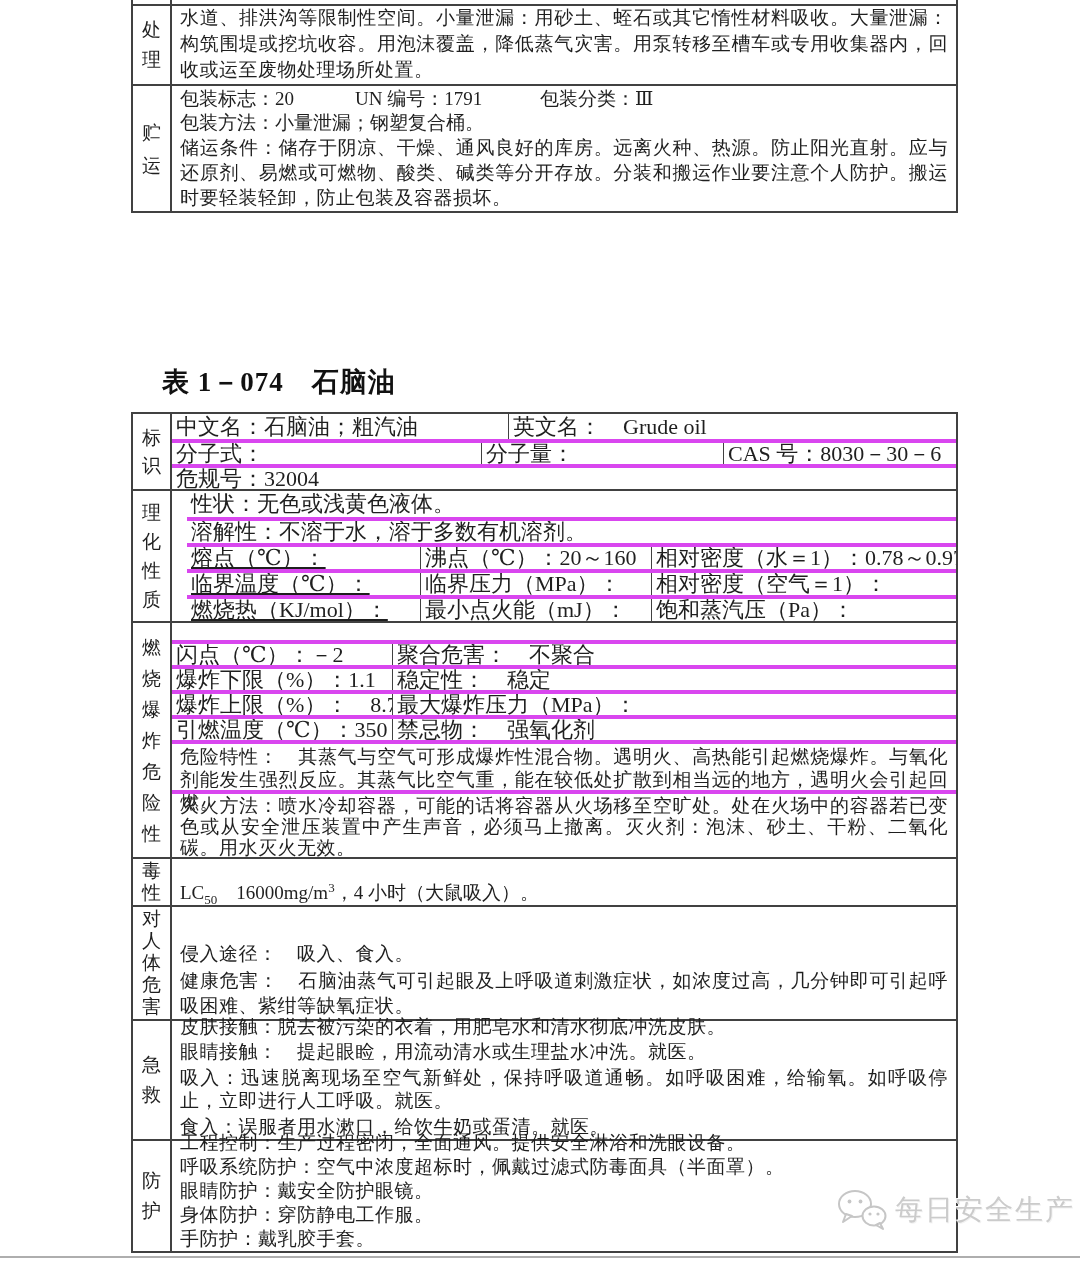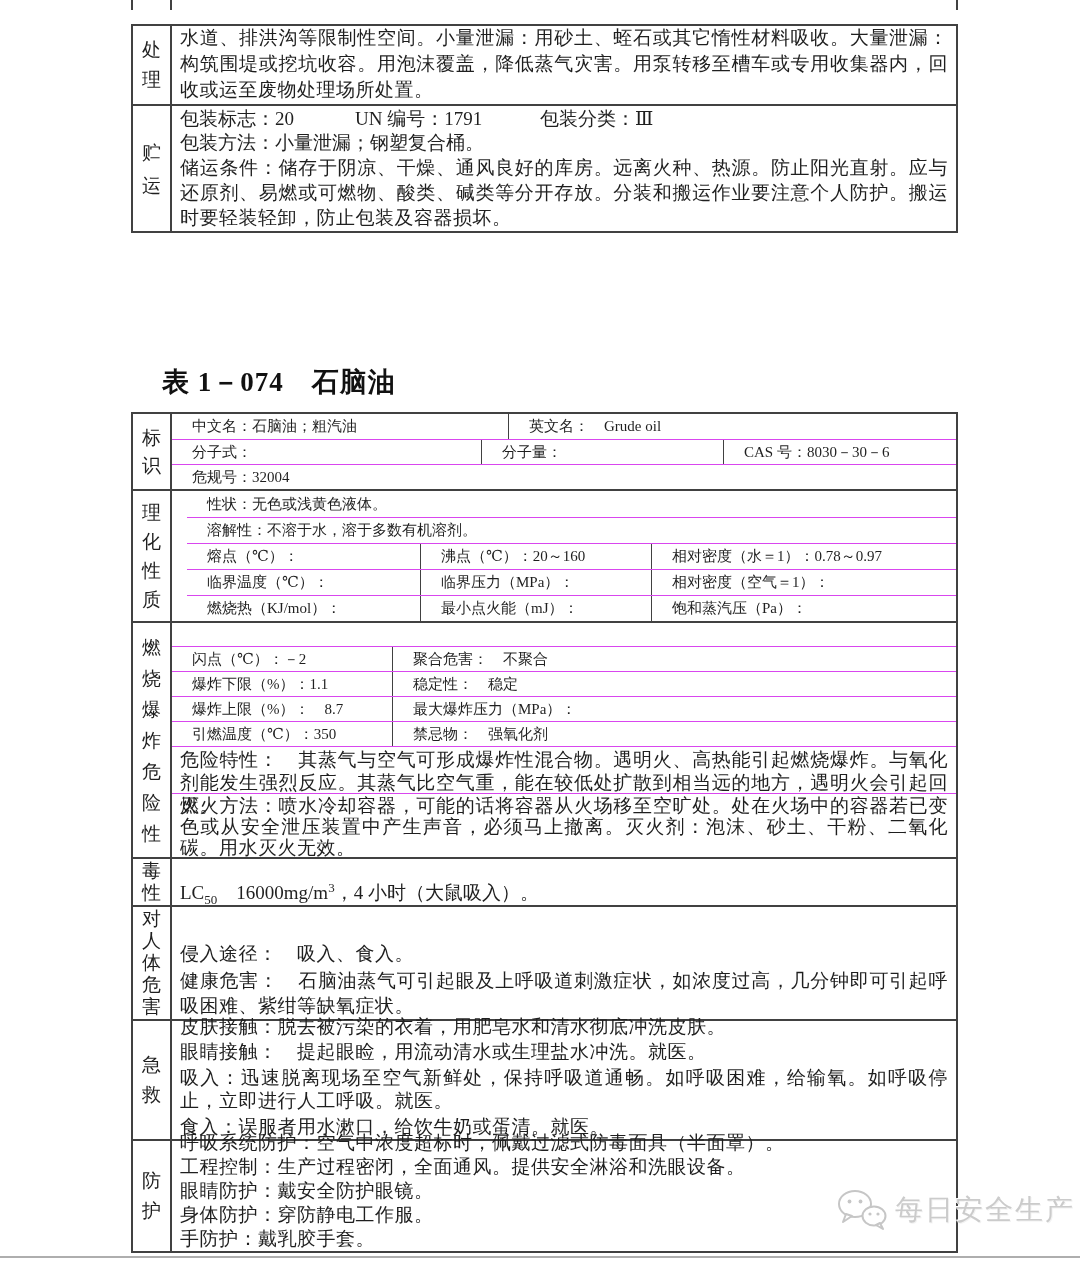--- a/index.html
+++ b/index.html
@@ -20,35 +20,35 @@
   .lbl{
     flex:0 0 39px;border-right:2px solid #414141;box-sizing:border-box;
     display:flex;align-items:center;justify-content:center;
   }
   .vtext{
     width:1.15em;text-align:center;word-break:break-all;
     font-size:19px;color:#1f1f1f;
   }
   .body{flex:1 1 auto;display:flex;flex-direction:column;box-sizing:border-box;min-width:0;justify-content:flex-end;}
   .row{display:flex;box-sizing:border-box;align-items:center;flex:0 0 auto;}
-  .row.divided{border-top:1px solid #d946ef;}
+  .row.divided{border-top:4px solid #d946ef;}
   .cell{
-    box-sizing:border-box;padding:0 20px;font-size:15px;min-width:0;
+    box-sizing:border-box;padding:0 4px;font-size:22px;min-width:0;
     white-space:nowrap;overflow:hidden;align-self:stretch;display:flex;align-items:center;
   }
   .cell.bordered{border-left:1px solid #414141;}
   .cell.grow{flex:1 1 auto;}
   .para{
     box-sizing:border-box;padding:1px 8px;font-size:19px;text-align:justify;
     letter-spacing:0.5px;
   }
   .line{box-sizing:border-box;padding:0 8px;font-size:19px;white-space:nowrap;overflow:hidden;}
 
   
-  .tbl.top{left:131px;top:24px;width:827px;height:209px;}
+  .tbl.top{left:131px;top:4px;width:827px;height:209px;}
   .sec.chuli{height:78px;}
   .sec.zhuyun{height:127px;}
   .chuli .para{line-height:26px;}
   .zhuyun .line{line-height:25px;}
   .zhuyun .para{line-height:25px;}
   .pack-span1{display:inline-block;width:175px;}
   .pack-span2{display:inline-block;width:185px;}
 
   
   .doc-title{
@@ -65,21 +65,21 @@
   .sec.weihai{height:114px;}
   .sec.jijiu{height:120px;}
   .sec.fanghu{height:112px;}
 
   .biaoshi .row{height:25px;}
   .w-cn{flex:0 0 336px;}
   .w-f1{flex:0 0 309px;}
   .w-f2{flex:0 0 242px;}
 
   .lihua .row{height:26px;}
-  .w-p1{flex:0 0 233px;}
+  .w-p1{flex:0 0 233px;text-decoration:underline;}
   .w-p2{flex:0 0 231px;}
 
   .ranbao .row.pair{height:25px;}
   .w-r1{flex:0 0 220px;}
   .hazard-cell{height:46px;line-height:23px;}
   .fire-cell{height:63px;line-height:21px;}
 
   .duxing-cell{padding:2px 8px 0 8px;font-size:19px;line-height:24px;}
   .weihai .para{line-height:25px;}
   .jijiu .para{line-height:23.5px;}
@@ -255,22 +255,22 @@
         <div class="para">吸入：迅速脱离现场至空气新鲜处，保持呼吸道通畅。如呼吸困难，给输氧。如呼吸停止，立即进行人工呼吸。就医。</div>
         <div class="para">食入：误服者用水漱口，给饮牛奶或蛋清。就医。</div>
       </div>
     </div>
 
     <div class="sec fanghu divided">
       <div class="lbl">
         <span class="vtext" style="line-height:30px">防护</span>
       </div>
       <div class="body">
+        <div class="para">工程控制：生产过程密闭，全面通风。提供安全淋浴和洗眼设备。</div>
         <div class="para">呼吸系统防护：空气中浓度超标时，佩戴过滤式防毒面具（半面罩）。</div>
-        <div class="para">工程控制：生产过程密闭，全面通风。提供安全淋浴和洗眼设备。</div>
         <div class="para">眼睛防护：戴安全防护眼镜。</div>
         <div class="para">身体防护：穿防静电工作服。</div>
         <div class="para">手防护：戴乳胶手套。</div>
       </div>
     </div>
   </div>
 
   <div class="watermark">
     <svg width="52" height="44" viewBox="0 0 52 44">
       <g fill="#ffffff" stroke="#c6c6c6" stroke-width="2">

